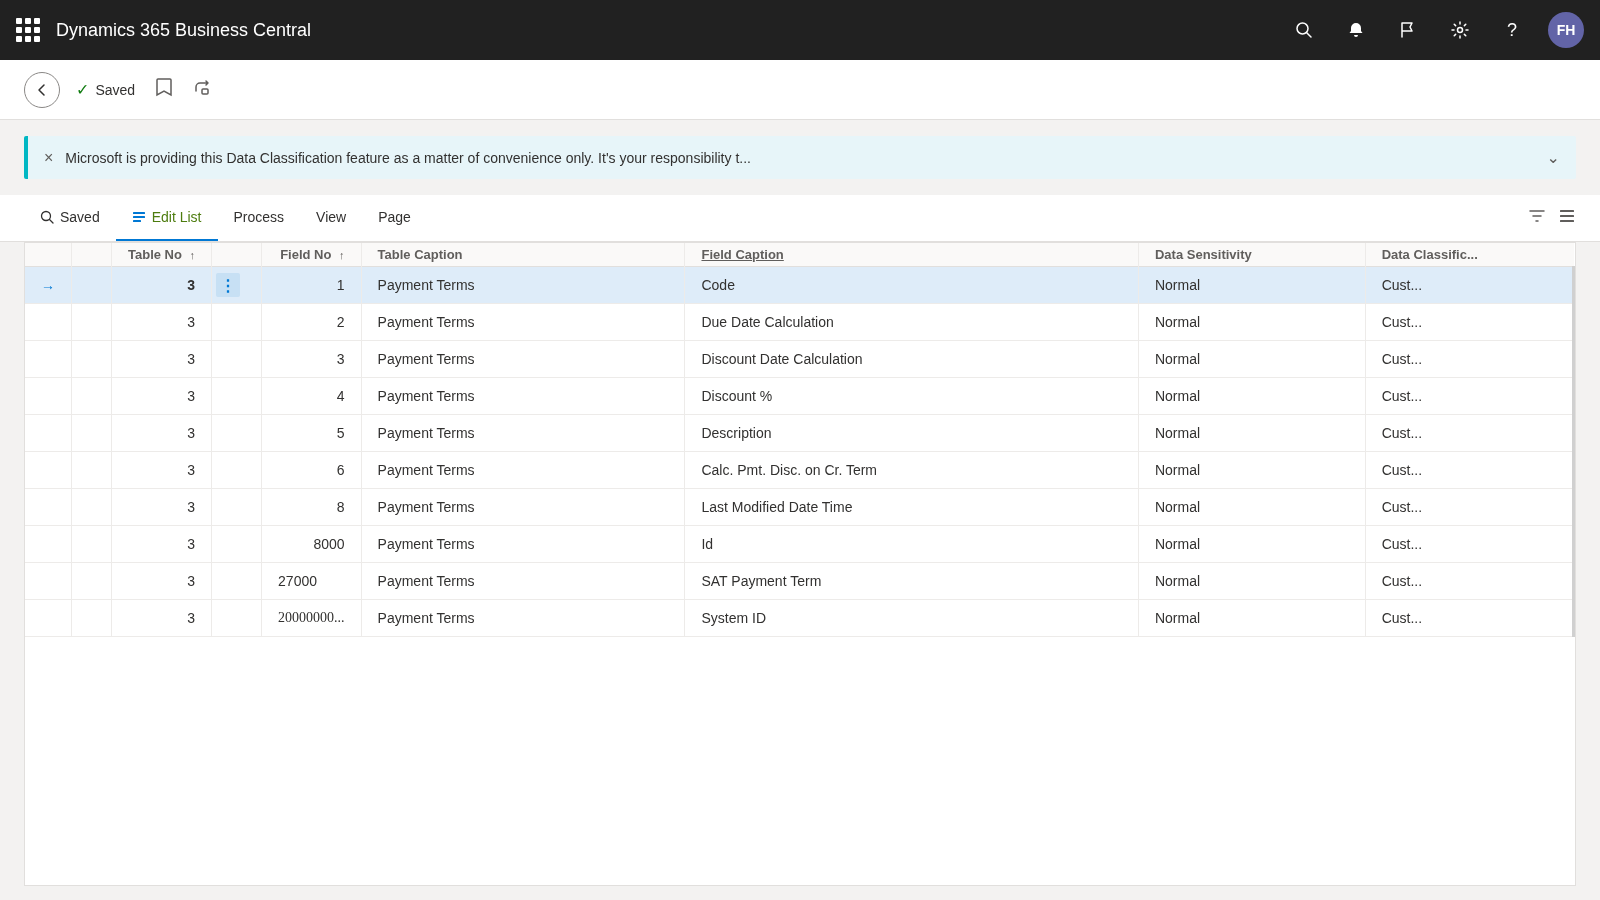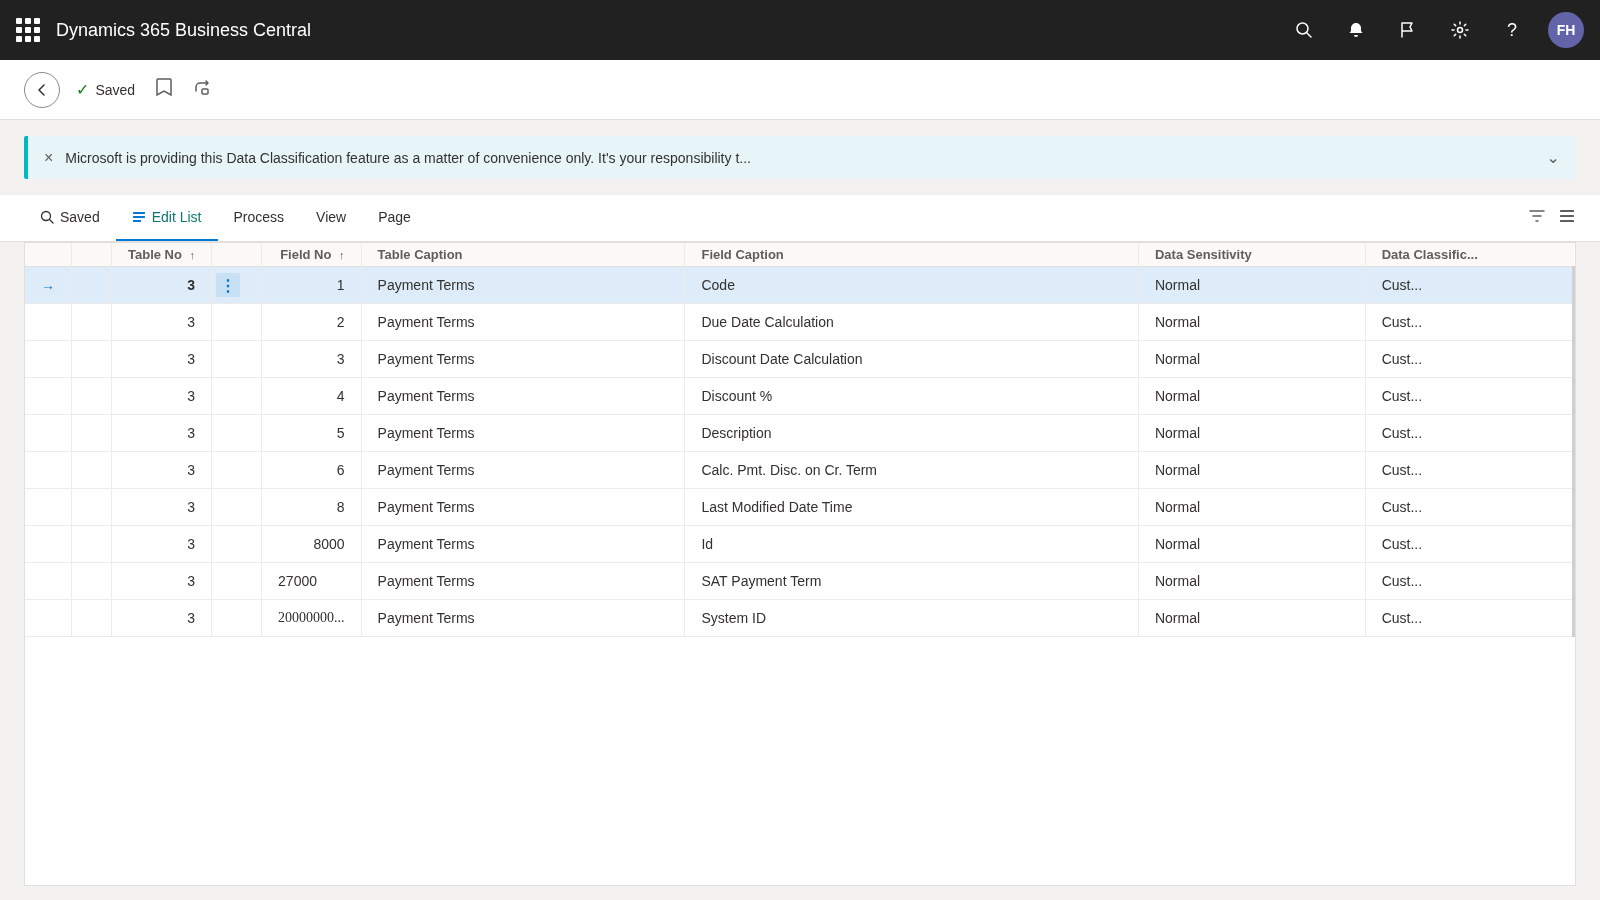--- a/index.html
+++ b/index.html
@@ -138,21 +138,21 @@
       cursor: pointer;
       font-size: 14px;
       color: #323130;
       border: none;
       background: none;
       border-bottom: 2px solid transparent;
       white-space: nowrap;
     }
     .toolbar-btn.active {
       border-bottom: 2px solid #0078d4;
-      color: #0f766e;
+      color: #4d7c0f;
     }
     .toolbar-spacer { flex: 1; }
     .toolbar-right {
       display: flex;
       align-items: center;
       gap: 12px;
     }
     .toolbar-right-icon { color: #605e5c; font-size: 18px; cursor: pointer; }
 
     
@@ -328,21 +328,21 @@
           <span class="sort-arrow">↑</span>
         </th>
         <th style="width:50px;"></th>
         <th class="field-no-col">
           <span>Field No</span>
           <span class="sort-arrow">↑</span>
         </th>
         <th style="min-width:200px;">
           <span>Table Caption</span>
         </th>
-        <th style="min-width:280px;">
+        <th style="min-width:280px;text-decoration:underline;">
           <span>Field Caption</span>
         </th>
         <th style="min-width:140px;">
           <span>Data Sensitivity</span>
         </th>
         <th style="min-width:120px;">
           <span>Data Classific...</span>
         </th>
       </tr>
     </thead>

